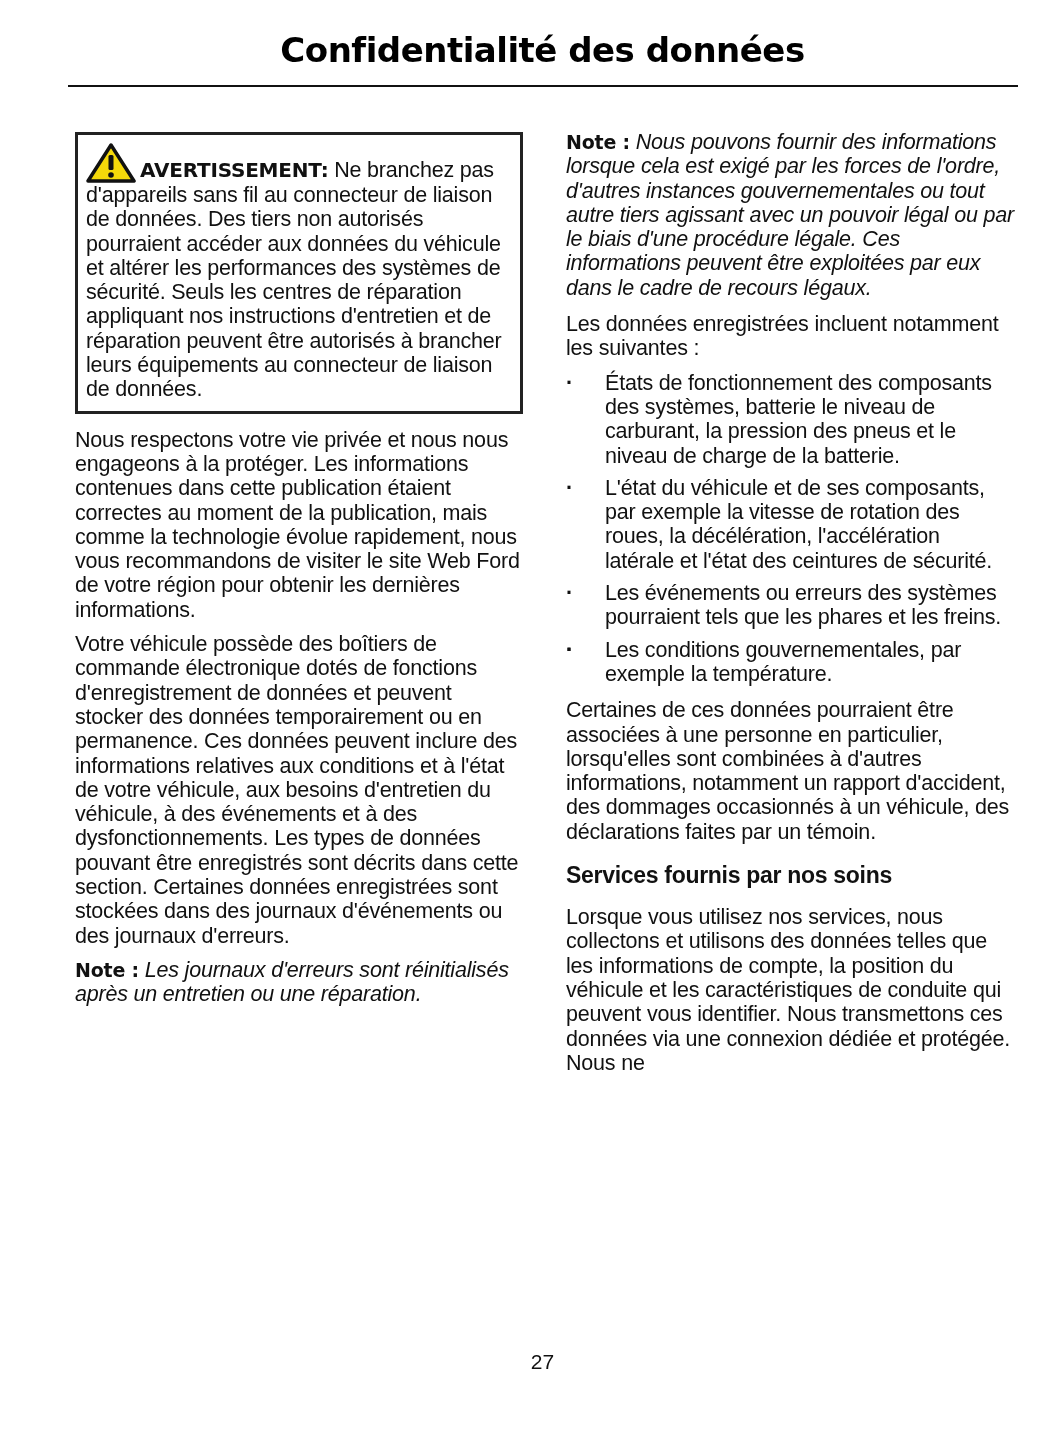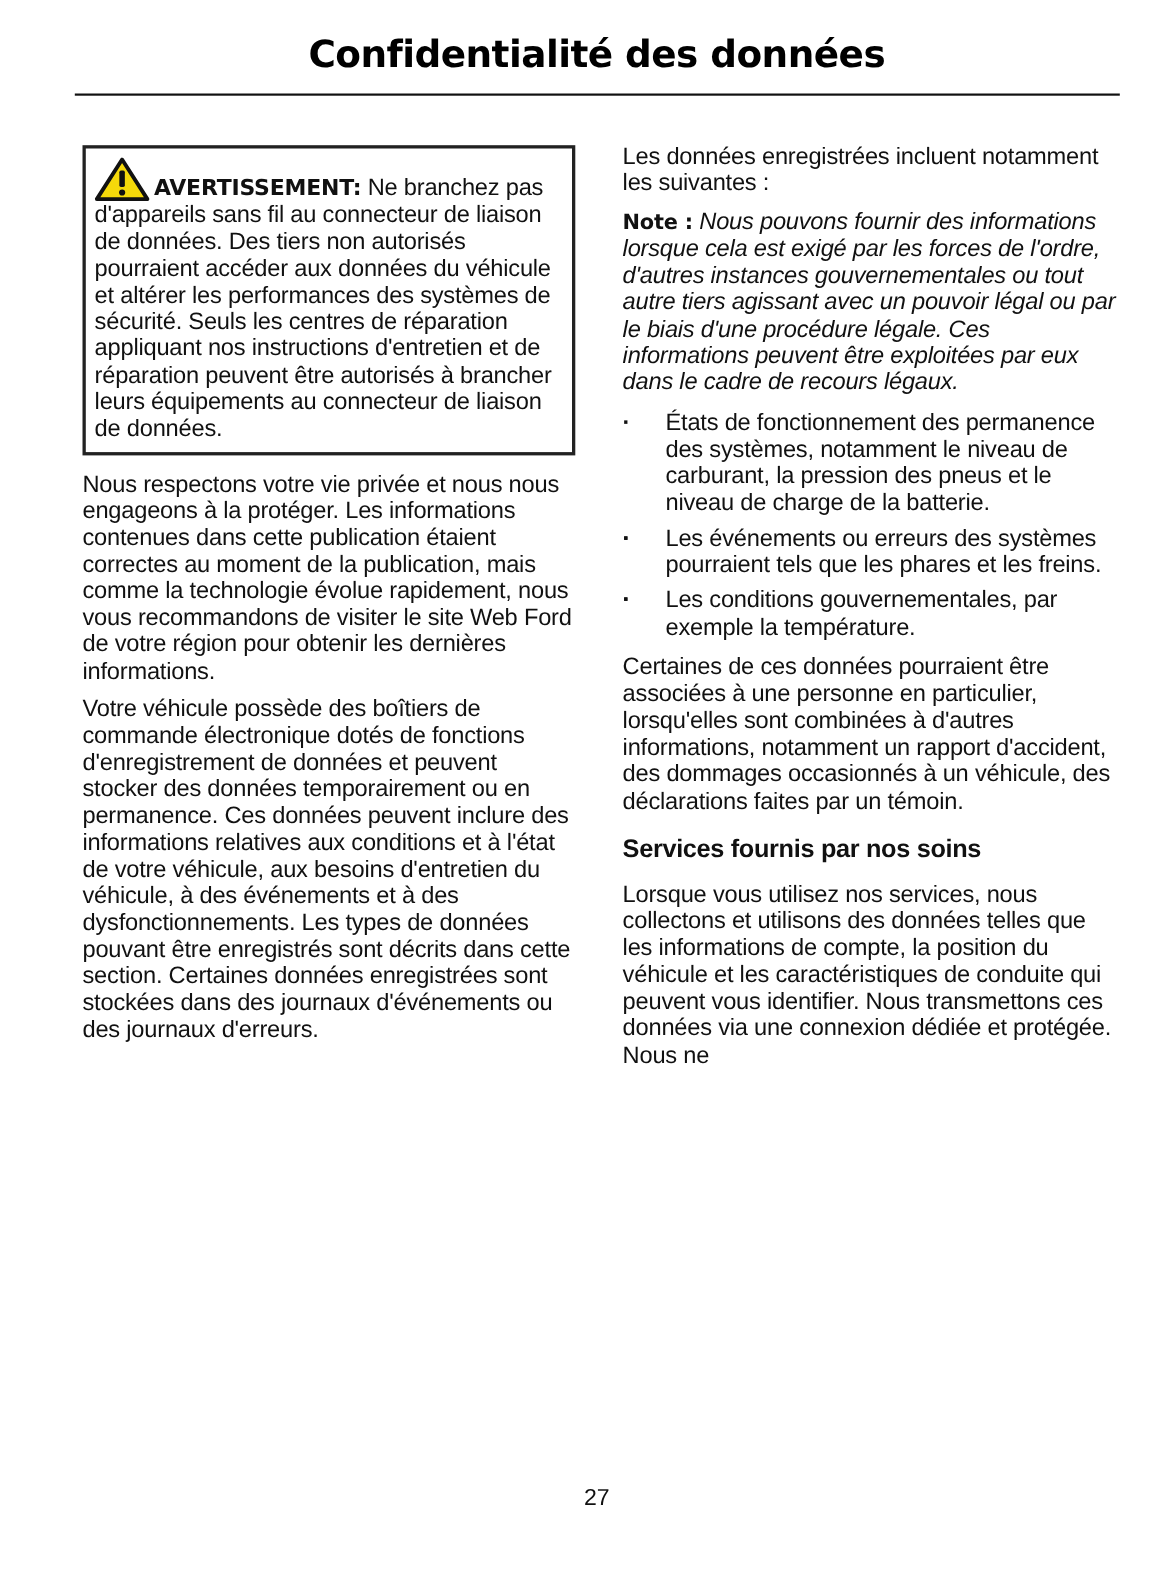--- a/index.html
+++ b/index.html
@@ -54,30 +54,33 @@
     <span class="warn-icon">
       <svg width="50" height="40" viewBox="0 0 50 40">
         <polygon points="25,2 48,38 2,38" fill="#f5d90a" stroke="#111" stroke-width="3.5" stroke-linejoin="round"></polygon>
         <rect x="22.5" y="12" width="5" height="15" rx="1.5" fill="#111"></rect>
         <circle cx="25" cy="32" r="2.8" fill="#111"></circle>
       </svg>
     </span><span class="bold-label">AVERTISSEMENT:</span><span> Ne branchez pas d'appareils sans fil au connecteur de liaison de données. Des tiers non autorisés pourraient accéder aux données du véhicule et altérer les performances des systèmes de sécurité. Seuls les centres de réparation appliquant nos instructions d'entretien et de réparation peuvent être autorisés à brancher leurs équipements au connecteur de liaison de données.</span>
   </div>
   <p>Nous respectons votre vie privée et nous nous engageons à la protéger. Les informations contenues dans cette publication étaient correctes au moment de la publication, mais comme la technologie évolue rapidement, nous vous recommandons de visiter le site Web Ford de votre région pour obtenir les dernières informations.</p>
   <p>Votre véhicule possède des boîtiers de commande électronique dotés de fonctions d'enregistrement de données et peuvent stocker des données temporairement ou en permanence. Ces données peuvent inclure des informations relatives aux conditions et à l'état de votre véhicule, aux besoins d'entretien du véhicule, à des événements et à des dysfonctionnements. Les types de données pouvant être enregistrés sont décrits dans cette section. Certaines données enregistrées sont stockées dans des journaux d'événements ou des journaux d'erreurs.</p>
+  <p>
+    <span class="note-label">Note :</span><span class="note-text"> Les journaux d'erreurs sont réinitialisés après un entretien ou une réparation.</span>
+  </p>
 </div>
 
 <div class="col col-right">
-  <p>Les données enregistrées incluent notamment les suivantes :</p>
   <p style="margin-bottom:12px;">
     <span class="note-label">Note :</span><span class="note-text"> Nous pouvons fournir des informations lorsque cela est exigé par les forces de l'ordre, d'autres instances gouvernementales ou tout autre tiers agissant avec un pouvoir légal ou par le biais d'une procédure légale. Ces informations peuvent être exploitées par eux dans le cadre de recours légaux.</span>
   </p>
+  <p>Les données enregistrées incluent notamment les suivantes :</p>
   <ul class="bullets">
-    <li><span class="dot">·</span><span>États de fonctionnement des permanence des systèmes, notamment le niveau de carburant, la pression des pneus et le niveau de charge de la batterie.</span></li>
-    <li><span class="dot">·</span></li>
+    <li><span class="dot">·</span><span>États de fonctionnement des composants des systèmes, batterie le niveau de carburant, la pression des pneus et le niveau de charge de la batterie.</span></li>
+    <li><span class="dot">·</span><span>L'état du véhicule et de ses composants, par exemple la vitesse de rotation des roues, la décélération, l'accélération latérale et l'état des ceintures de sécurité.</span></li>
     <li><span class="dot">·</span><span>Les événements ou erreurs des systèmes pourraient tels que les phares et les freins.</span></li>
     <li><span class="dot">·</span></li>
     <li><span class="dot">·</span><span>Les conditions gouvernementales, par exemple la température.</span></li>
   </ul>
   <p>Certaines de ces données pourraient être associées à une personne en particulier, lorsqu'elles sont combinées à d'autres informations, notamment un rapport d'accident, des dommages occasionnés à un véhicule, des déclarations faites par un témoin.</p>
   <div class="h2">Services fournis par nos soins</div>
   <p>Lorsque vous utilisez nos services, nous collectons et utilisons des données telles que les informations de compte, la position du véhicule et les caractéristiques de conduite qui peuvent vous identifier. Nous transmettons ces données via une connexion dédiée et protégée. Nous ne</p>
 </div>
 
 <div class="page-number">27</div>

